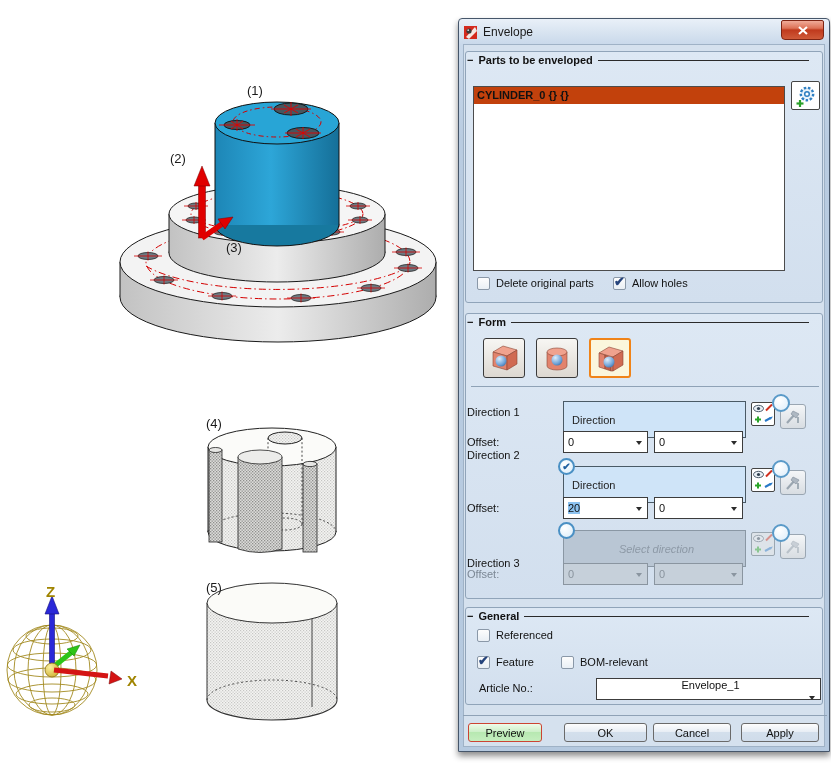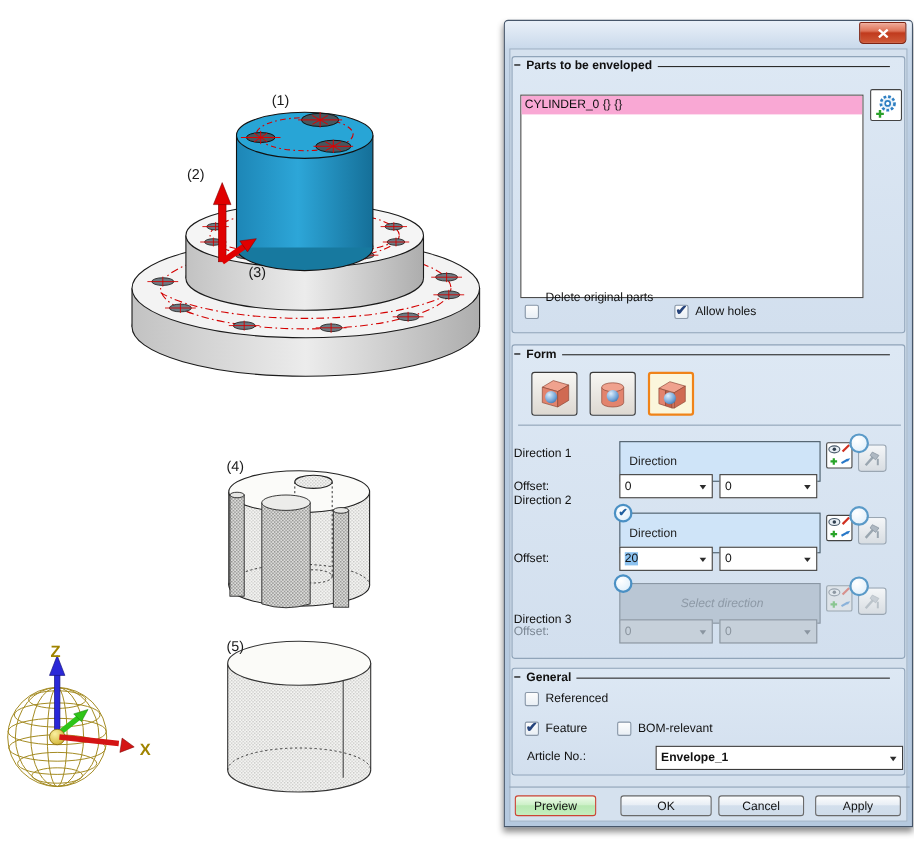--- a/index.html
+++ b/index.html
@@ -24,21 +24,21 @@
   .group{position:absolute;left:6px;width:358px;border:1px solid #90a4b9;border-radius:3px;
     background:linear-gradient(180deg,#dde8f4,#d2dfee);box-sizing:border-box;}
   .ghead{position:absolute;left:8px;right:8px;top:3px;display:flex;align-items:center;gap:5px;
     font-size:11px;font-weight:bold;color:#111;}
   .ghead .line{flex:1;border-top:1px solid #2a2a2a;margin-top:1px;}
   .ghead .minus{font-weight:bold;}
 
   
   .listbox{position:absolute;background:#fff;border:1px solid #4c4c4c;overflow:hidden;}
   .listrow{height:17px;font-size:11px;line-height:17px;padding:0 3px;color:#111;}
-  .listrow.on{background:#f9a8d4;}
+  .listrow.on{background:#c2410c;font-weight:bold;}
 
   
   .cb{position:absolute;width:13px;height:13px;border:1px solid #8a98a8;border-radius:2px;
     background:linear-gradient(180deg,#fdfdfd,#e9eff5);box-sizing:border-box;}
   .cb .mark{display:none;position:absolute;left:0px;top:-4px;font-size:13px;font-weight:bold;color:#26447c;}
   .cb.on .mark{display:block;}
   .cblabel{position:absolute;font-size:11px;color:#111;white-space:nowrap;}
 
   
   .form-btn{position:absolute;width:42px;height:40px;border:1px solid #3a3a3a;border-radius:3px;
@@ -65,21 +65,21 @@
   .badge .mark{display:none;font-size:10px;font-weight:bold;color:#1f5f9f;line-height:10px;}
   .badge.on .mark{display:block;}
 
   
   .combo{position:absolute;height:22px;background:#fff;border:1px solid #3c3c3c;box-sizing:border-box;
     font-size:11px;color:#111;display:flex;align-items:center;padding-left:4px;}
   .combo .arr{width:0;height:0;border:3.5px solid transparent;border-top:4.5px solid #2b2b2b;margin-left:auto;margin-right:5px;margin-top:5px;}
   .combo.dis{background:#c6d0da;border-color:#8a95a0;color:#8a949e;}
   .combo.dis .arr{border-top-color:#8a95a0;}
   .combo .sel{background:#8cc2f0;}
-  .combo.bold{font-weight:bold;}
+  .combo.bold{font-weight:normal;flex-direction:column;}
 
   
   .sep{position:absolute;border-top:1px solid #8fa2b6;}
   .btn{position:absolute;height:19px;border:1px solid #6a6a6a;border-radius:3px;box-sizing:border-box;
     background:linear-gradient(180deg,#fdfdfd,#e8eef5 45%,#d3dfec 50%,#cfdcea);
     font-size:11px;color:#111;display:flex;align-items:center;justify-content:center;font-family:"Liberation Sans",sans-serif;}
   .btn.preview{background:linear-gradient(180deg,#eefbea,#cdf0c8 45%,#b7e8b1 50%,#c4eebf);border:1px solid #cc4433;}
 </style>
 </head>
 <body>
@@ -283,20 +283,29 @@
       <text x="206" y="428">(4)</text>
       <text x="206" y="592">(5)</text>
     </g>
     <g font-size="15" font-weight="bold" fill="#a08400">
       <text x="46" y="597">Z</text>
       <text x="127" y="686">X</text>
     </g>
   </svg>
 
   <div class="dialog">
+    <div class="titlebar">
+      <svg width="13" height="13" viewBox="0 0 13 13">
+        <rect width="13" height="13" fill="#d42a1e"></rect>
+        <polygon points="2,11 11,1 13,5 5,13" fill="#f4e8e4"></polygon>
+        <circle cx="5" cy="5" r="2.6" fill="#3a3a3a"></circle>
+        <circle cx="4.2" cy="4.2" r="0.9" fill="#cfcfcf"></circle>
+      </svg>
+      <span class="title">Envelope</span>
+    </div>
     <div class="closebtn">
       <svg width="10" height="9" viewBox="0 0 10 9">
         <line x1="1" y1="1" x2="9" y2="8" stroke="#ffffff" stroke-width="2.1"></line>
         <line x1="9" y1="1" x2="1" y2="8" stroke="#ffffff" stroke-width="2.1"></line>
       </svg>
     </div>
 
     <div class="content"></div>
 
     <div class="group" style="top:32px;height:252px;"></div>
@@ -312,21 +321,21 @@
       <svg width="24" height="24" viewBox="0 0 24 24">
         <circle cx="13" cy="10" r="6.2" fill="#e8f2fa" stroke="#2e7fc2" stroke-width="2.4" stroke-dasharray="2.5 1.7"></circle>
         <circle cx="13" cy="10" r="2.3" fill="#ffffff" stroke="#2e7fc2" stroke-width="1.5"></circle>
         <line x1="2.5" y1="19.5" x2="9.5" y2="19.5" stroke="#2aa02a" stroke-width="2.2"></line>
         <line x1="6" y1="16" x2="6" y2="23" stroke="#2aa02a" stroke-width="2.2"></line>
       </svg>
     </div>
     <div class="cb" style="left:18px;top:258px;">
       
     </div>
-    <div class="cblabel" style="left:37px;top:246px;">Delete original parts</div>
+    <div class="cblabel" style="left:37px;top:258px;">Delete original parts</div>
     <div class="cb on" style="left:154px;top:258px;">
       <span class="mark">✔</span>
     </div>
     <div class="cblabel" style="left:173px;top:258px;">Allow holes</div>
 
     <div class="group" style="top:294px;height:286px;"></div>
     <div class="ghead" style="top:297px;width:342px;">
       <span class="minus">−</span>
       <span>Form</span>
       <span class="line"></span>

